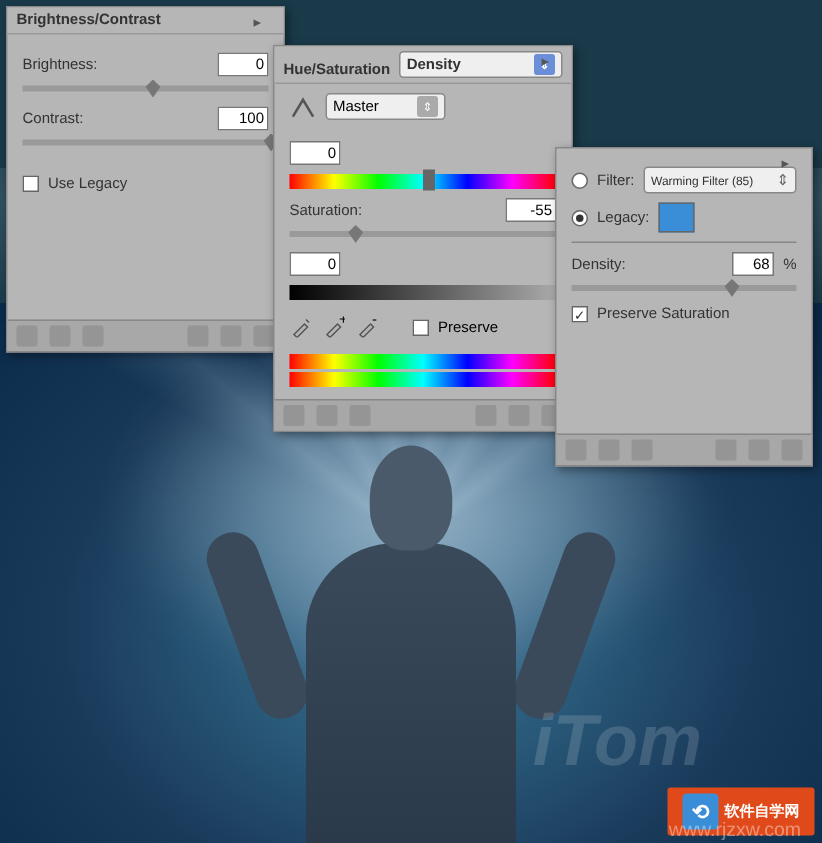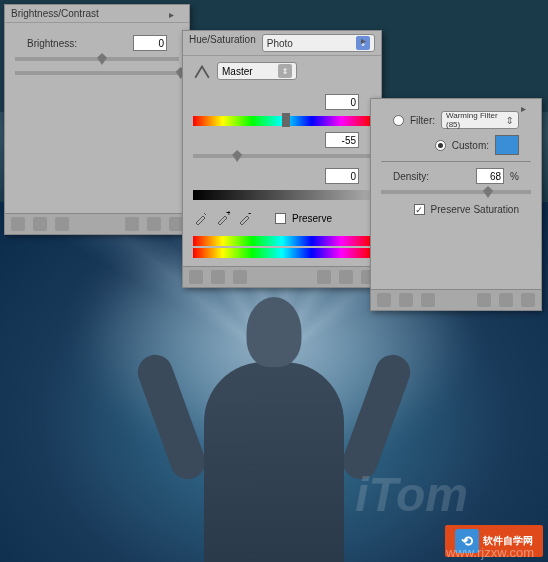--- a/index.html
+++ b/index.html
@@ -11,27 +11,27 @@
 .figure .arm-l { position:absolute; bottom:80px; left:20px; width:35px; height:130px; background:#3a4a5a; border-radius:20px; transform:rotate(-20deg); }
 .figure .arm-r { position:absolute; bottom:80px; right:20px; width:35px; height:130px; background:#3a4a5a; border-radius:20px; transform:rotate(20deg); }
 .mist { position:absolute; bottom:100px; left:50%; transform:translateX(-50%); width:400px; height:250px; background:radial-gradient(ellipse,rgba(200,220,235,0.7),transparent 70%); filter:blur(15px); }
 .rays { position:absolute; bottom:-50px; left:50%; transform:translateX(-50%); width:600px; height:500px; background:conic-gradient(from 0deg, transparent 0deg, rgba(180,210,230,0.15) 10deg, transparent 20deg, rgba(180,210,230,0.15) 30deg, transparent 40deg, rgba(180,210,230,0.15) 50deg, transparent 60deg, transparent 300deg, rgba(180,210,230,0.15) 310deg, transparent 320deg, rgba(180,210,230,0.15) 330deg, transparent 340deg, rgba(180,210,230,0.15) 350deg, transparent 360deg); }
 .watermark1 { position:absolute; bottom:40px; right:80px; font-size:48px; font-style:italic; color:rgba(255,255,255,0.15); font-weight:bold; }
 .watermark2 { position:absolute; bottom:5px; right:5px; background:#e04a1a; color:#fff; padding:4px 10px; font-size:16px; font-weight:bold; border-radius:2px; display:flex; align-items:center; gap:4px; }
 .wm-icon { width:24px; height:24px; background:#3a8ed8; border-radius:3px; color:#fff; display:flex; align-items:center; justify-content:center; font-size:14px; }
 .wm-url { position:absolute; bottom:2px; right:14px; color:rgba(255,255,255,0.4); font-size:13px; }
 
 .panel { position:absolute; background:#b6b6b6; border:1px solid #888; box-shadow:2px 2px 6px rgba(0,0,0,0.4); }
-.panel-header { background:#b6b6b6; padding:3px 6px; font-weight:normal; color:#333; border-bottom:1px solid #999; font-size:10px; }
+.panel-header { background:#b6b6b6; padding:3px 6px; font-weight:bold; color:#333; border-bottom:1px solid #999; font-size:10px; }
 .panel-body { padding:6px 10px; }
 .panel-footer { background:#a8a8a8; padding:3px 6px; display:flex; gap:8px; border-top:1px solid #888; }
 .foot-icon { width:14px; height:14px; background:#888; border-radius:2px; opacity:0.6; }
 .foot-spacer { flex:1; }
 
-.row { display:flex; align-items:center; gap:6px; margin:6px 12px; color:#333;justify-content:flex-end; }
+.row { display:flex; align-items:center; gap:6px; margin:6px 0; color:#333; }
 .label-r { flex:1; text-align:left; }
 .num-input { width:34px; height:16px; background:#fff; border:1px solid #777; text-align:right; padding:0 2px; font-size:10px; }
 .slider { position:relative; height:4px; background:#9a9a9a; margin:4px 0 10px 0; }
 .slider .thumb { position:absolute; top:-4px; width:10px; height:12px; background:#777; clip-path:polygon(50% 100%, 0 40%, 50% 0, 100% 40%); }
 .checkbox { width:11px; height:11px; border:1px solid #666; background:#fff; display:inline-flex; align-items:center; justify-content:center; font-size:9px; color:#333; }
 .checked::after { content:"✓"; }
 .radio { width:11px; height:11px; border:1px solid #666; border-radius:50%; background:#fff; display:inline-flex; align-items:center; justify-content:center; }
 .radio.sel::after { content:""; width:5px; height:5px; background:#333; border-radius:50%; }
 .dropdown { height:18px; background:#efefef; border:1px solid #888; border-radius:3px; display:flex; align-items:center; padding:0 4px; justify-content:space-between; }
 .dd-arrows { width:14px; height:14px; background:#6a8ed8; border-radius:2px; display:flex; align-items:center; justify-content:center; color:#fff; font-size:8px; }
@@ -79,40 +79,48 @@
   <div class="panel-header">Brightness/Contrast</div>
   <div class="flyout"></div>
   <div class="panel-body">
     <div class="row">
       <span class="label-r">Brightness:</span>
       <input class="num-input" value="0" style="">
     </div>
     <div class="slider">
         <div class="thumb" style="left:50%"></div>
       </div>
+    <div class="row">
+      <span class="label-r">Contrast:</span>
+      <input class="num-input" value="100" style="">
+    </div>
     <div class="slider">
         <div class="thumb" style="left:98%"></div>
       </div>
+    <div class="row" style="margin-top:20px">
+      <span class="checkbox"></span>
+      <span>Use Legacy</span>
+    </div>
   </div>
   <div class="panel-footer">
     <span class="foot-icon"></span>
     <span class="foot-icon"></span>
     <span class="foot-icon"></span>
     <span class="foot-spacer"></span>
     <span class="foot-icon"></span>
     <span class="foot-icon"></span>
     <span class="foot-icon"></span>
   </div>
 </div>
 
 <div class="panel" id="p-hs">
-  <div class="panel-header" style="display:flex;gap:6px;align-items:flex-start">
+  <div class="panel-header" style="display:flex;gap:6px;align-items:flex-end">
     <span>Hue/Saturation</span>
     <div class="dropdown" style="flex:1">
-      <span>Photo</span>
+      <span>Density</span>
       <span class="dd-arrows">⇕</span>
     </div>
   </div>
   <div class="flyout"></div>
   <div class="hs-tab">
     <span class="hs-icon">
         <svg viewBox="0 0 16 16">
           <path d="M2 14 L8 4 L14 14" fill="none" stroke="#555" stroke-width="1.5"></path>
         </svg>
       </span>
@@ -122,20 +130,21 @@
     </div>
   </div>
   <div class="panel-body">
     <div class="row">
       <input class="num-input" value="0" style="">
     </div>
     <div class="spectrum">
         <div class="thumb" style="position:absolute;left:50%;top:-3px;width:8px;height:14px;background:#666"></div>
       </div>
     <div class="row">
+      <span class="label-r">Saturation:</span>
       <input class="num-input" value="-55" style="">
     </div>
     <div class="slider">
         <div class="thumb" style="left:22%"></div>
       </div>
     <div class="row">
       <input class="num-input" value="0" style="">
     </div>
     <div class="grad-dark"></div>
     <div class="eyedroppers">
@@ -180,21 +189,21 @@
     <div class="row">
       <span class="radio"></span>
       <span>Filter:</span>
       <div class="dropdown" style="flex:1">
         <span style="font-size:8px">Warming Filter (85)</span>
         <span style="color:#666">⇕</span>
       </div>
     </div>
     <div class="row">
       <span class="radio sel"></span>
-      <span>Custom:</span>
+      <span>Legacy:</span>
       <span class="swatch"></span>
     </div>
     <div class="sep"></div>
     <div class="row">
       <span class="label-r">Density:</span>
       <input class="num-input" style="width: 28px;" value="68">
       <span>%</span>
     </div>
     <div class="slider">
         <div class="thumb" style="left:68%"></div>

